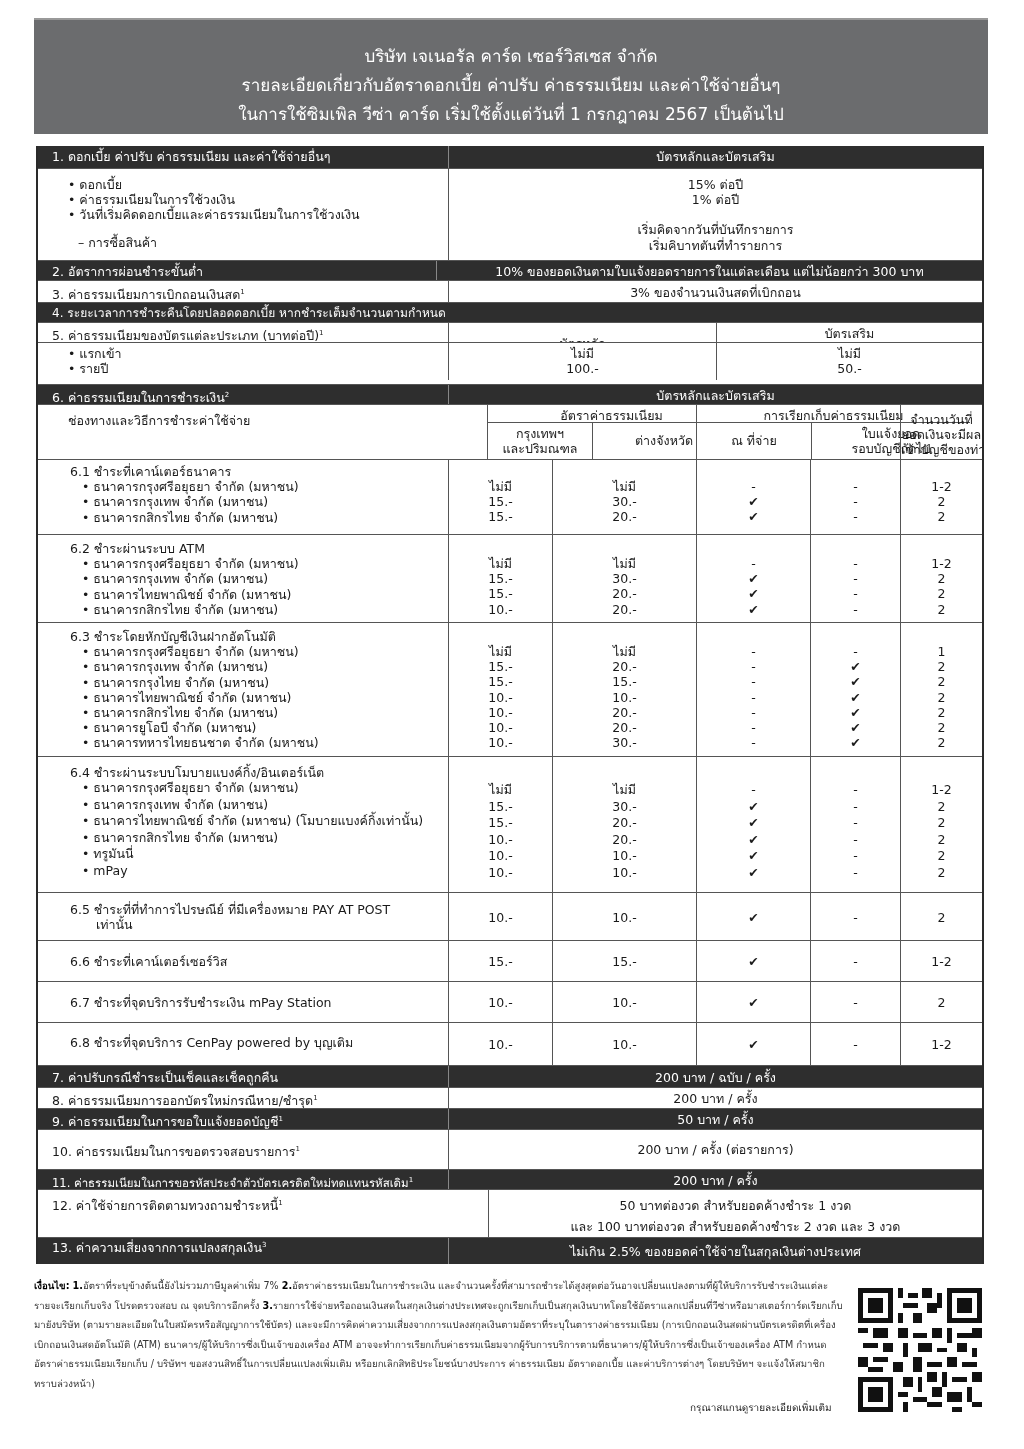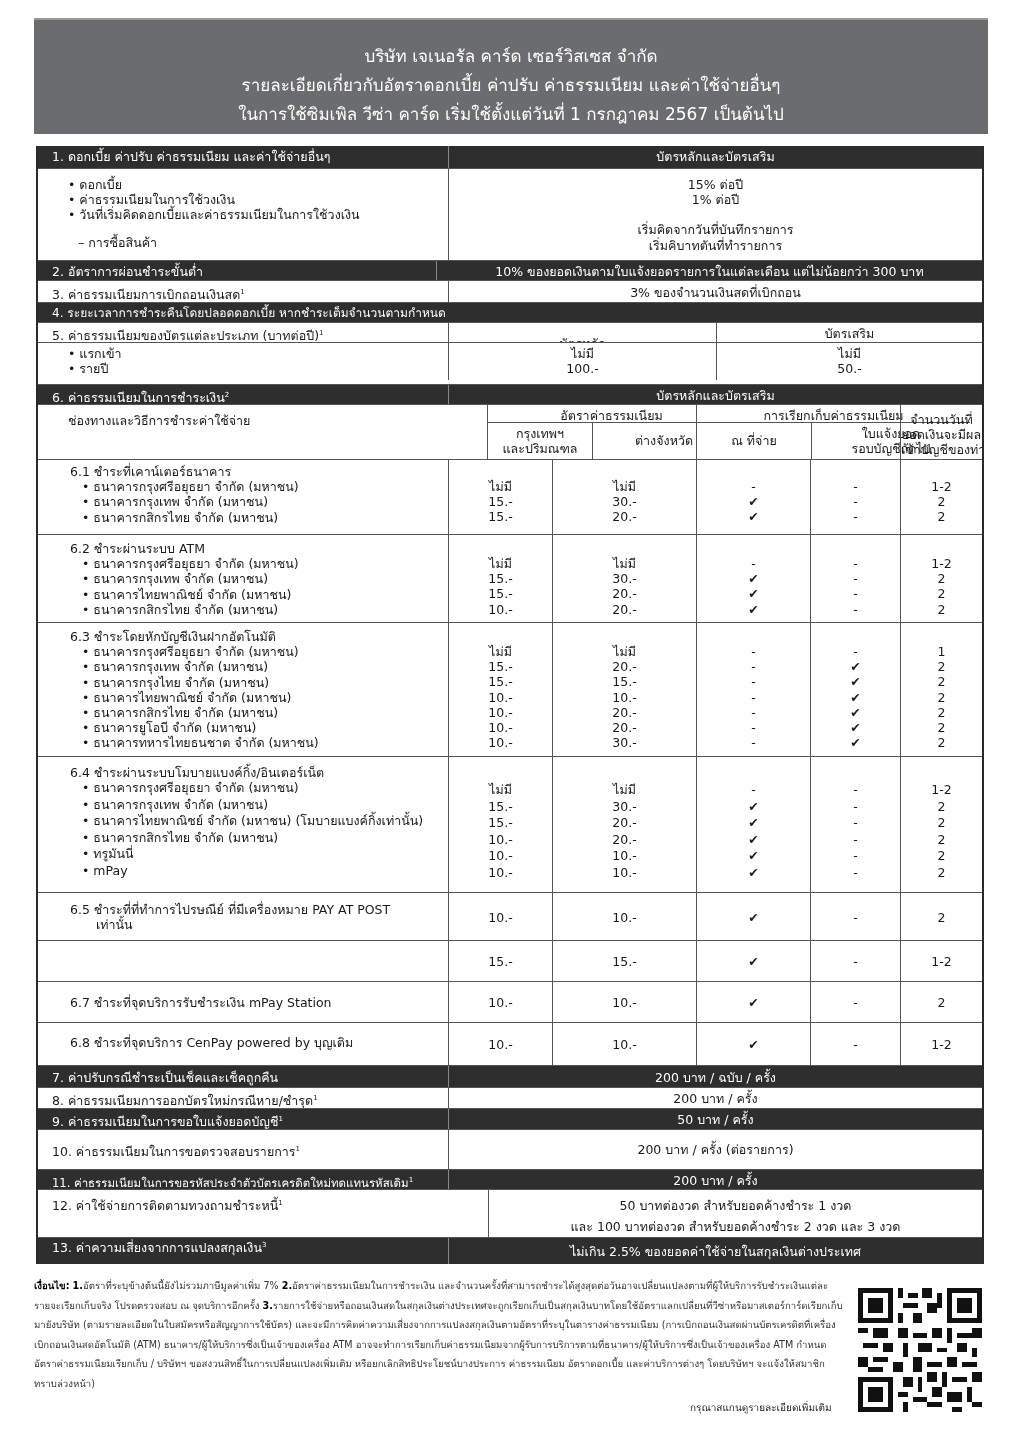--- a/index.html
+++ b/index.html
@@ -315,20 +315,21 @@
       <div style="padding-left:58px">เท่านั้น</div>
     </div>
     <div class="cell vl c t" style="left:410px;width:104px;padding-top:17px;">10.-</div>
     <div class="cell vl c t" style="left:514px;width:144px;padding-top:17px;">10.-</div>
     <div class="cell vl c t" style="left:658px;width:114px;padding-top:17px;">✔</div>
     <div class="cell vl c t" style="left:772px;width:90px;padding-top:17px;">-</div>
     <div class="cell vl c t" style="left:862px;right:0;padding-top:17px;">2</div>
   </div>
 
   <div class="row" style="top:794px;height:41px;">
+    <div class="cell t" style="left:0;width:410px;padding:13px 0 0 32px;">6.6 ชำระที่เคาน์เตอร์เซอร์วิส</div>
     <div class="cell vl c t" style="left:410px;width:104px;padding-top:13px;">15.-</div>
     <div class="cell vl c t" style="left:514px;width:144px;padding-top:13px;">15.-</div>
     <div class="cell vl c t" style="left:658px;width:114px;padding-top:13px;">✔</div>
     <div class="cell vl c t" style="left:772px;width:90px;padding-top:13px;">-</div>
     <div class="cell vl c t" style="left:862px;right:0;padding-top:13px;">1-2</div>
   </div>
 
   <div class="row" style="top:835px;height:41px;">
     <div class="cell t" style="left:0;width:410px;padding:13px 0 0 32px;">6.7 ชำระที่จุดบริการรับชำระเงิน mPay Station</div>
     <div class="cell vl c t" style="left:410px;width:104px;padding-top:13px;">10.-</div>

